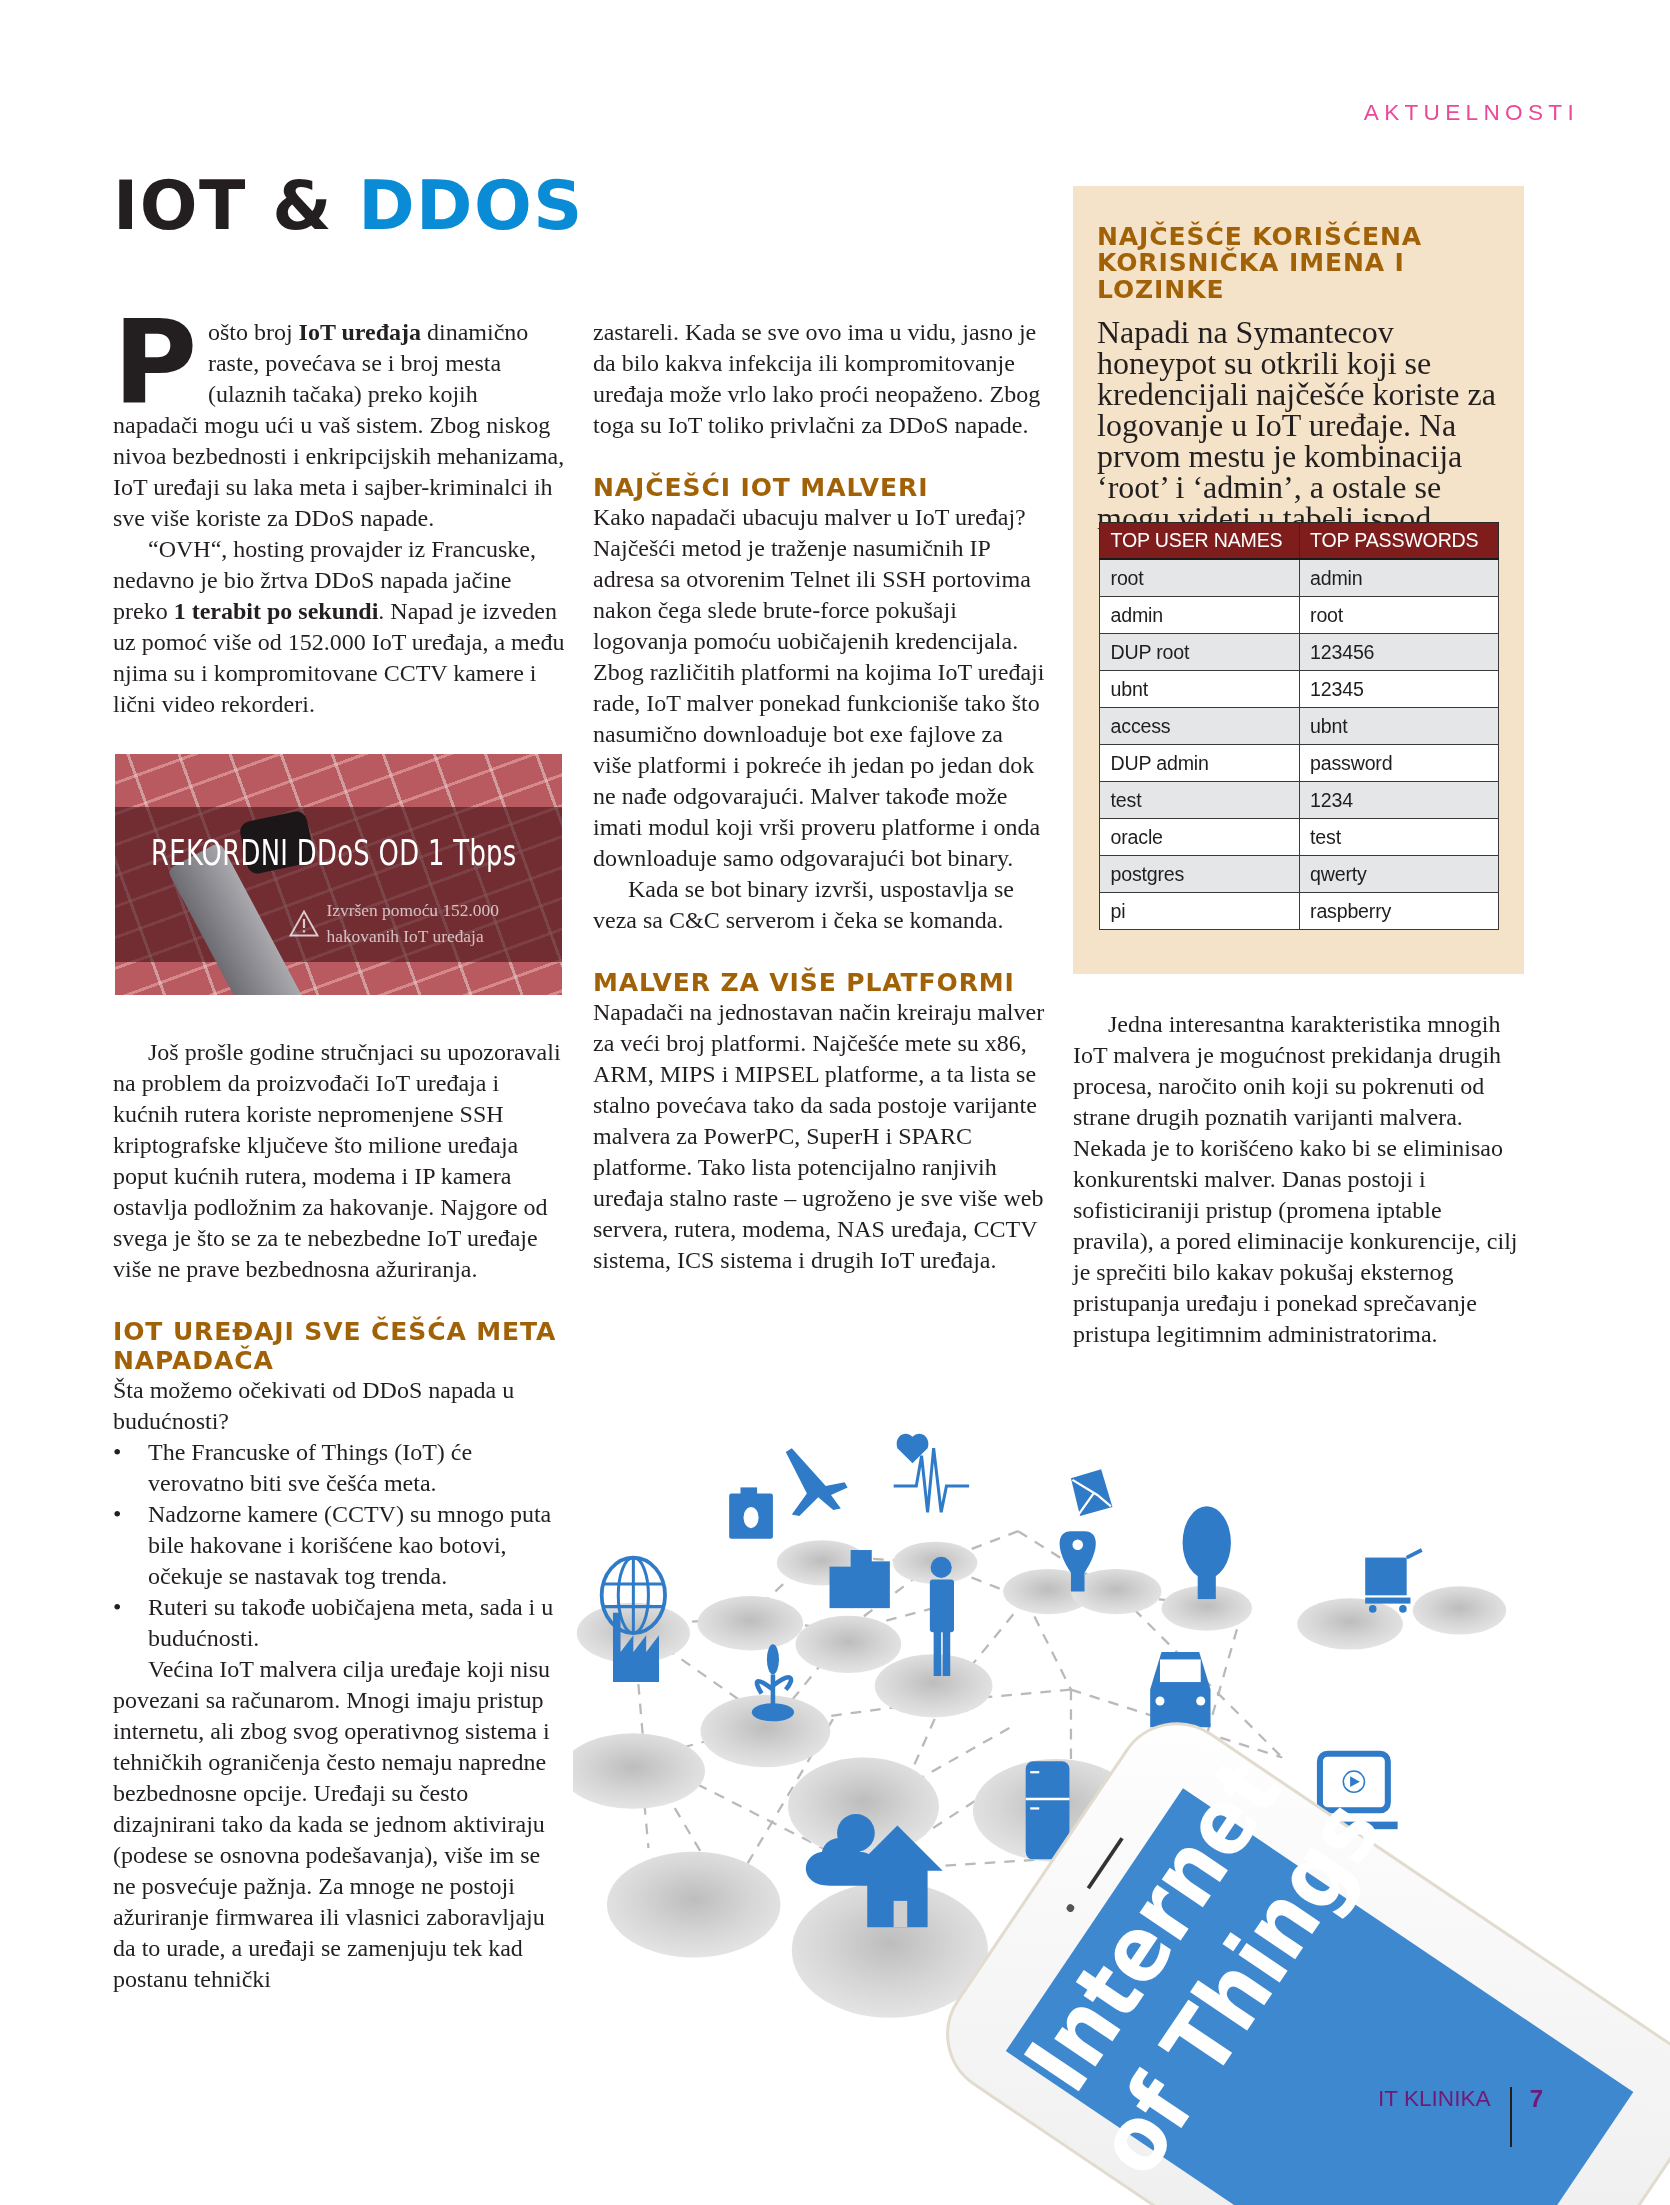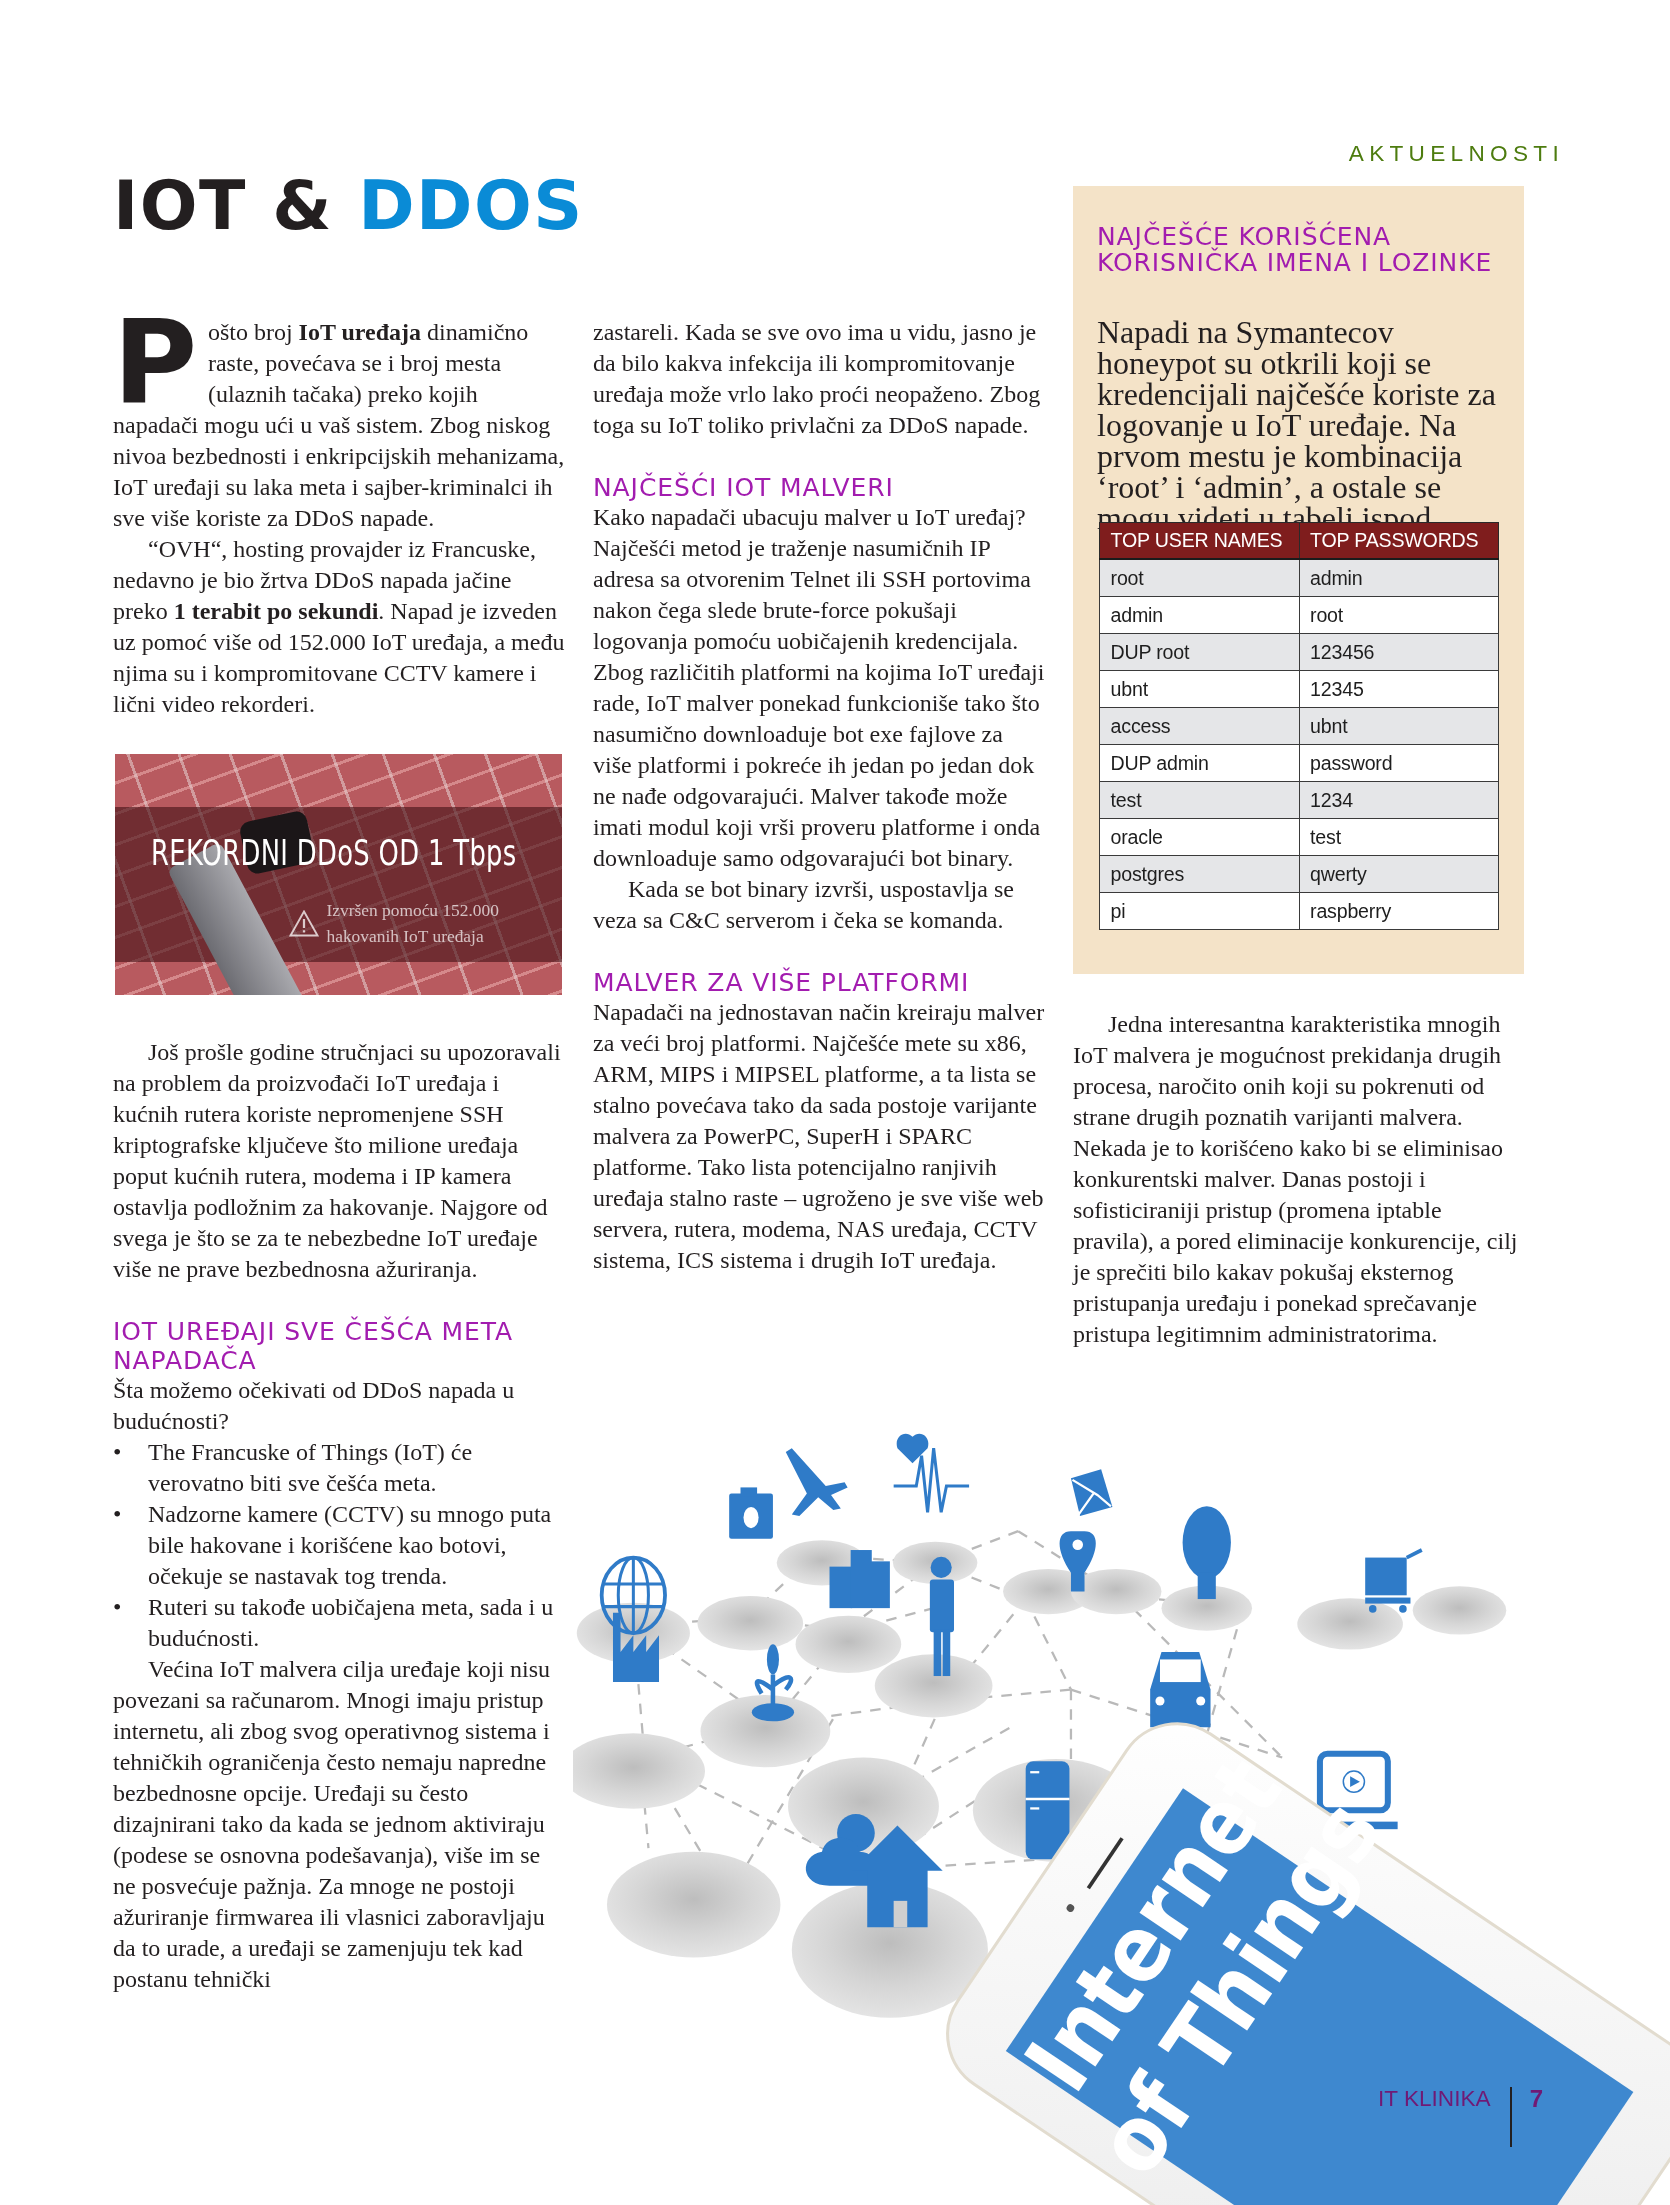--- a/index.html
+++ b/index.html
@@ -1,29 +1,29 @@
 <!DOCTYPE html>
 <html style="font-size:12px"><head>
 <meta charset="utf-8">
 <style>
   html, body { margin:0; padding:0; background:#ffffff; }
   body { width:1670px; height:2205px; position:relative; overflow:hidden; color:#231f20;
          font-family:"Liberation Serif", "DejaVu Serif", serif; }
-  .section-label { position:absolute; top:100px; right:106px; font-family:"Liberation Sans", sans-serif;
-         font-size:22.6px; letter-spacing:5.3px; color:#4d7c0f;margin-top:41px; }
+  .section-label { position:absolute; top:100px; right:91px; font-family:"Liberation Sans", sans-serif;
+         font-size:22.6px; letter-spacing:5.3px; color:#ec4899; }
   .main-title { position:absolute; left:113px; top:172px; margin:0; font-family:"DejaVu Sans", sans-serif;
          font-weight:bold; font-size:68px; letter-spacing:1.5px; line-height:1; color:#231f20; }
   .main-title .accent { color:#0a8bd6; }
   .col { position:absolute; width:453px; font-size:24px; line-height:31px; }
   .col p { margin:0; }
   .indent { text-indent:35px; }
   .dropcap { float:left; font-family:"DejaVu Sans", sans-serif; font-weight:bold; font-size:115px;
          line-height:84px; margin:3px 10.6px 0 0; color:#231f20; }
-  h2.subhead { margin:0; font-family:"DejaVu Sans", sans-serif; font-weight:normal; font-size:25px;
-         line-height:29px; letter-spacing:0.9px; color:#a21caf; }
+  h2.subhead { margin:0; font-family:"DejaVu Sans", sans-serif; font-weight:bold; font-size:25px;
+         line-height:29px; letter-spacing:0.9px; color:#a16207; }
   .bullet { display:flex; }
   .bullet .dot { width:35px; flex:0 0 35px; }
   .photo { position:absolute; left:115px; top:754px; width:447px; height:241px; overflow:hidden;
          background:repeating-linear-gradient(160deg, #b85a5f 0 26px, #d5898b 26px 29px),
                     #b85a5f; }
   .photo .bricks { position:absolute; inset:0;
          background:repeating-linear-gradient(70deg, transparent 0 45px, rgba(230,210,210,.55) 45px 48px); }
   .photo .band { position:absolute; left:0; right:0; top:53px; height:155px; background:rgba(70,18,22,.62); }
   .photo .cam { position:absolute; left:91px; top:91px; width:60px; height:181px; transform:rotate(-28deg);
          background:linear-gradient(90deg,#6c6c72,#a9a9ae); border-radius:7.5px; }

